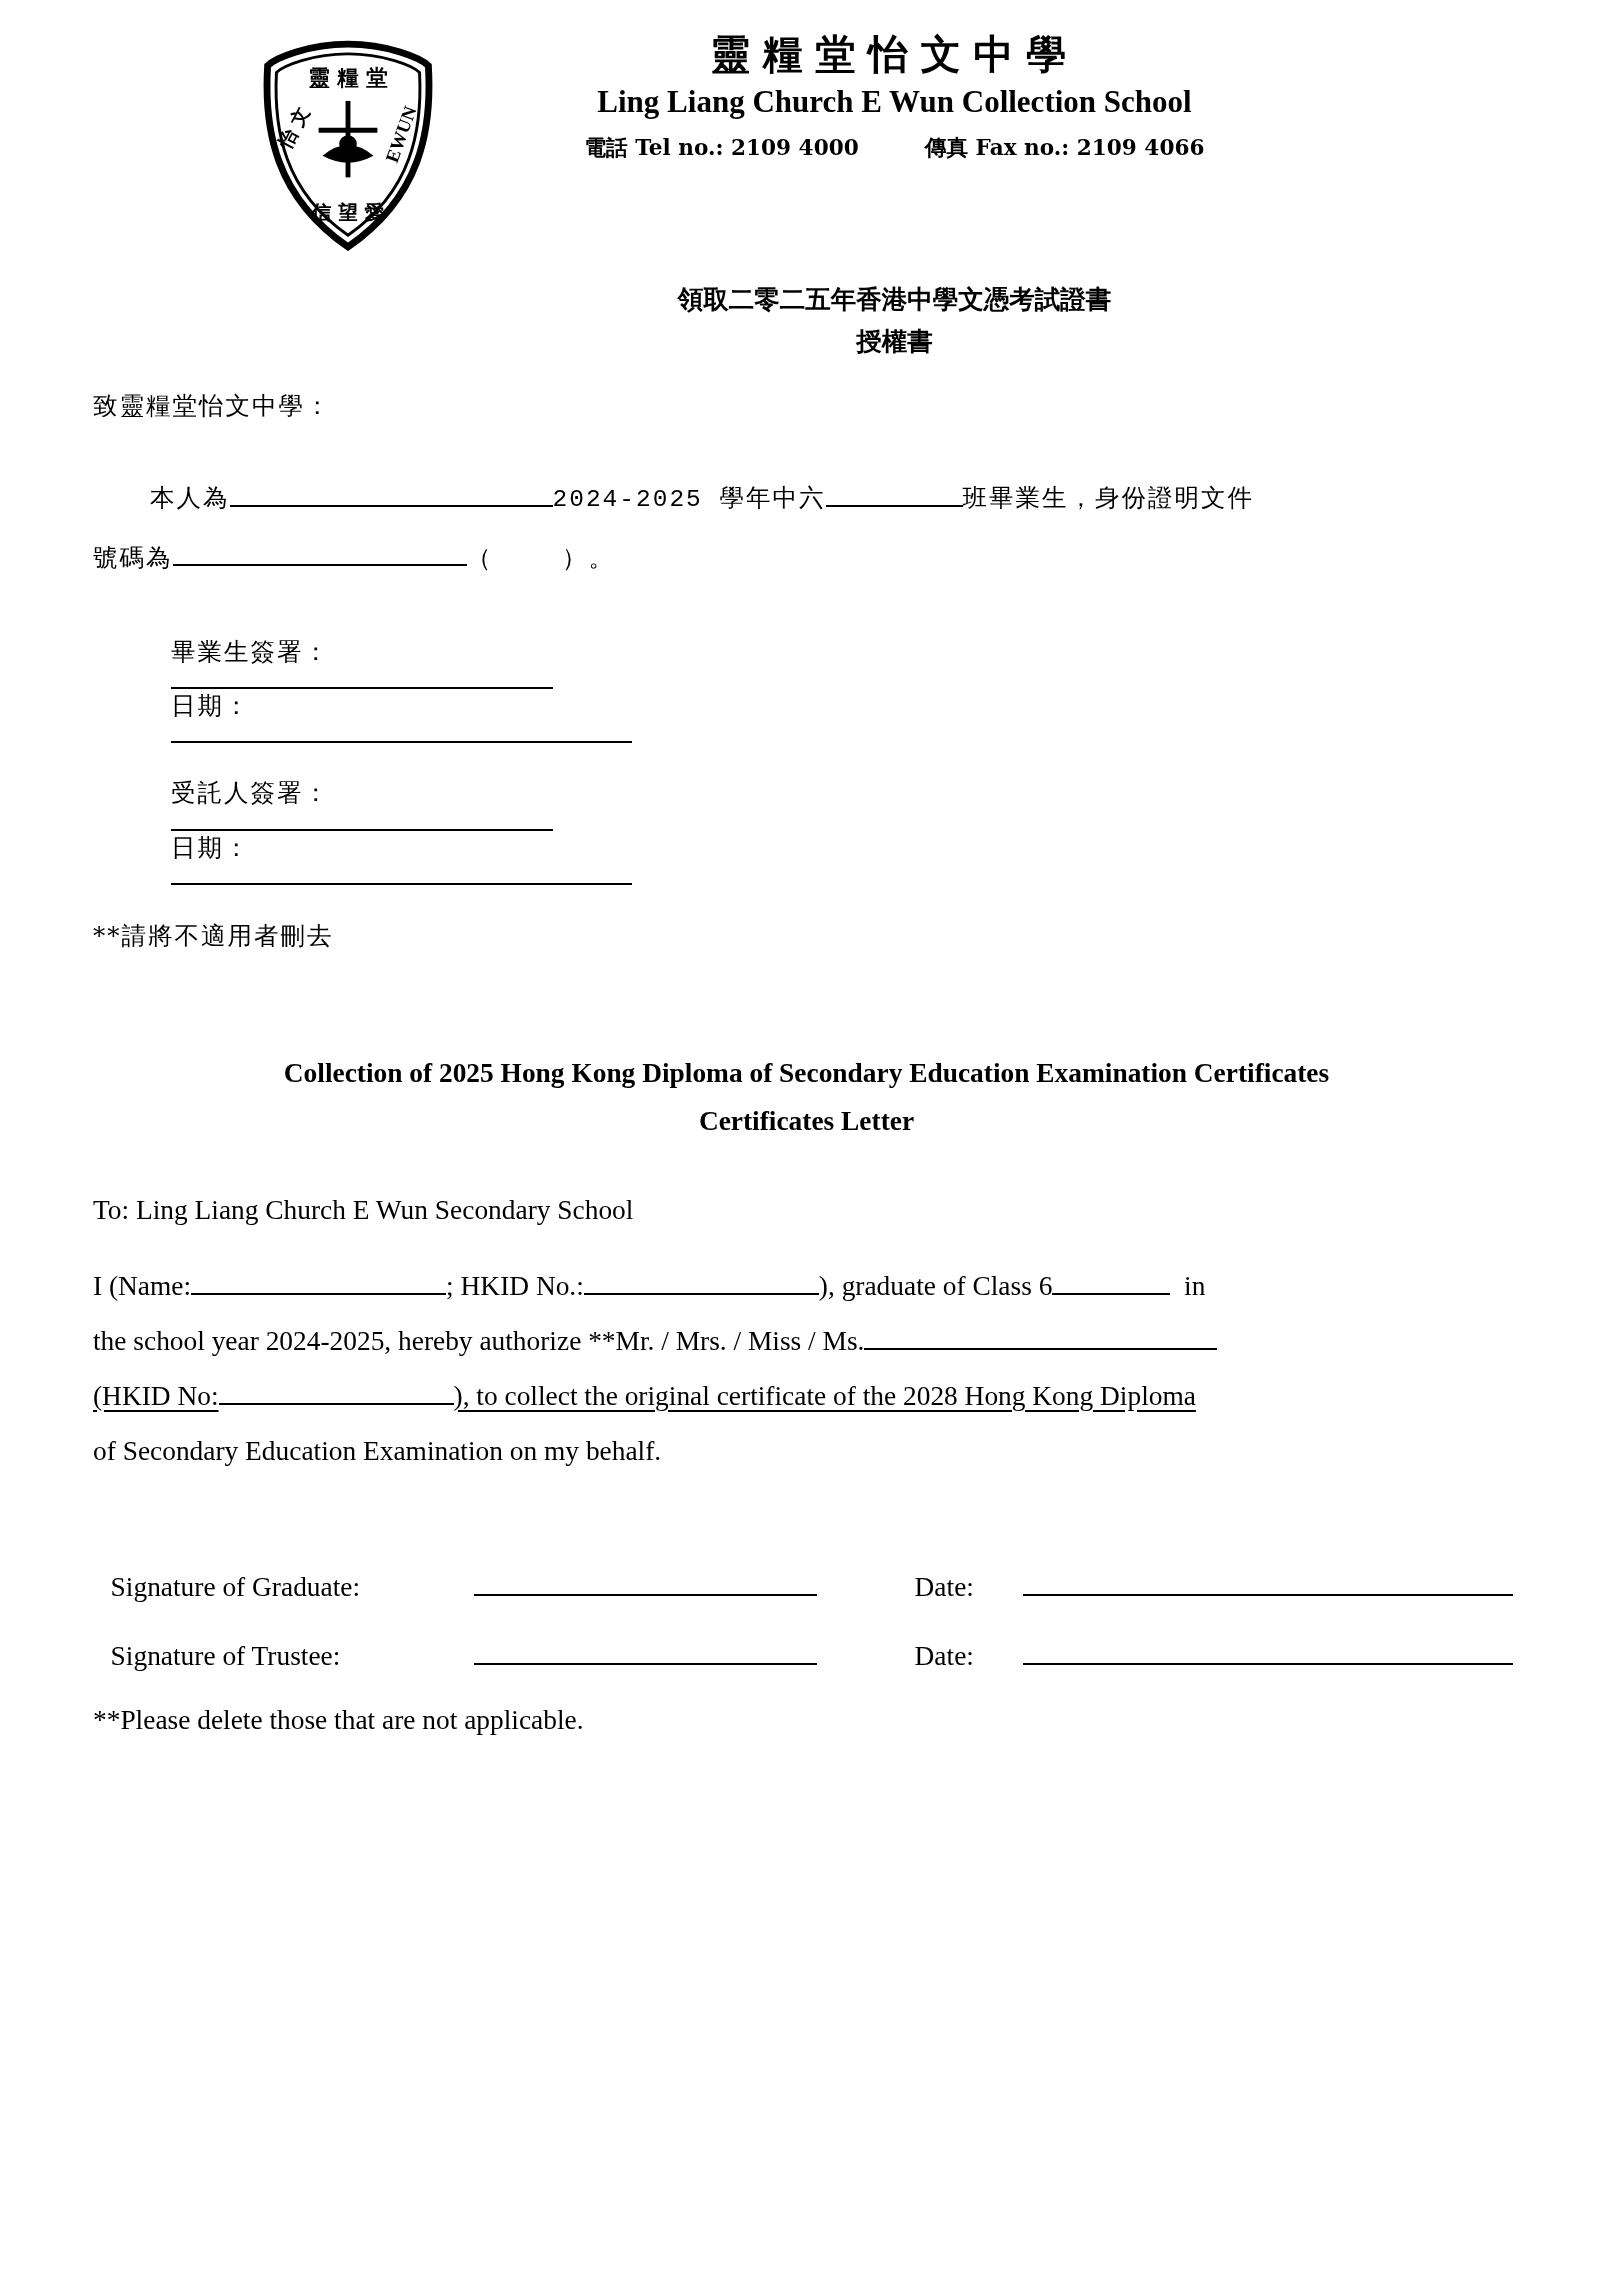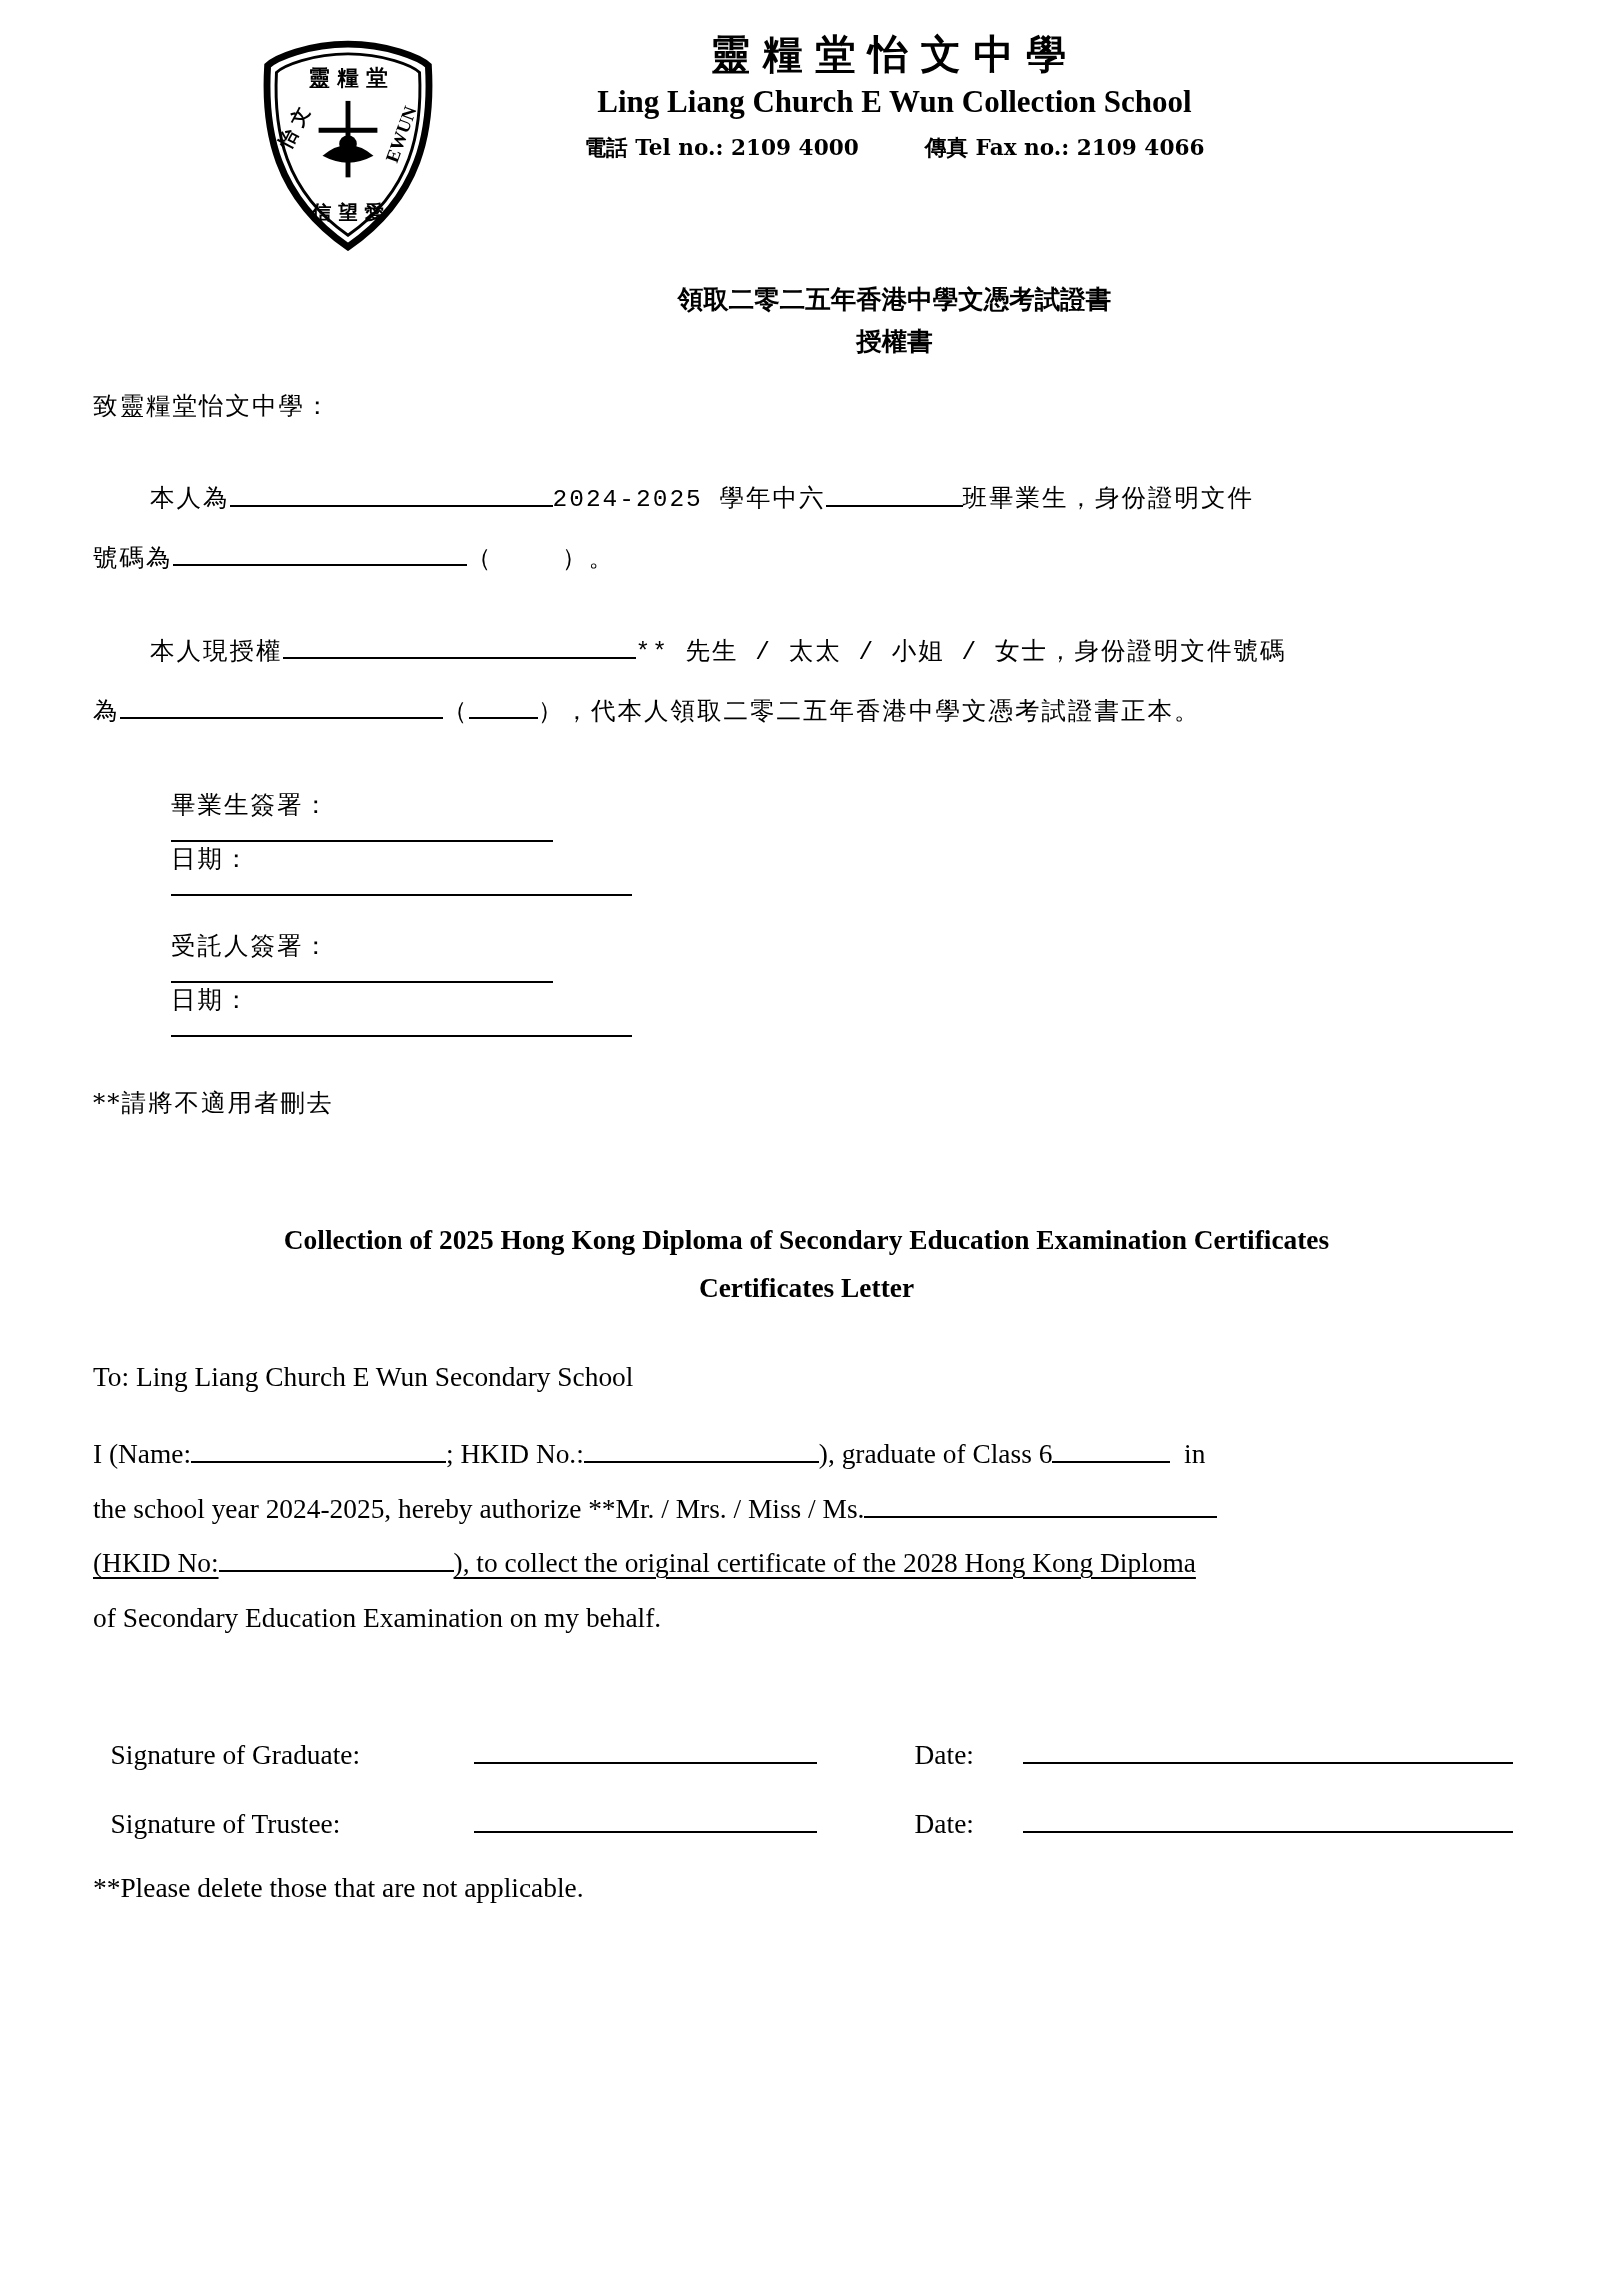--- a/index.html
+++ b/index.html
@@ -119,21 +119,21 @@
   }
   .sig-cn-left { margin-left: 29px; width: 245px; }
   .sig-cn-line { width: 382px; border-bottom: 2px solid #000; height: 1.2em; margin-left: 9.8px;}
   .sig-cn-datelab { margin-left: 78px; width: 147px; white-space: nowrap; }
   .sig-cn-dateline { width: 461px; border-bottom: 2px solid #000; height: 1.2em; margin-left: 9.8px;}
 
   .note-cn {
     font-family: "DejaVu Serif", serif;
     font-size: 24.5px;
     letter-spacing: 2px;
-    margin-top: 49px;
+    margin-top: 34px;
   }
 
   
   .en-title {
     text-align: center;
     font-family: "Liberation Serif", serif;
     font-weight: bold;
     font-size: 27.4px;
     line-height: 1.75;
     margin-top: 98px;
@@ -208,26 +208,20 @@
 
   <div class="cn cn-to">致靈糧堂怡文中學：</div>
 
   <div class="cn cn-para">
     <span class="indent"></span><span>本人為</span><span class="blank b-330"></span><span>2024-2025 學年中六</span><span class="blank b-140"></span><span>班畢業生，身份證明文件</span>
     <div style="margin-top:11.8px;">
       <span>號碼為</span><span class="blank b-300"></span><span>（</span><span class="b-70" style="display:inline-block;"></span><span>）。</span>
     </div>
   </div>
 
-  <div class="cn cn-para">
-    <span class="indent"></span><span>本人現授權</span><span class="blank b-360"></span><span>** 先生 / 太太 / 小姐 / 女士，身份證明文件號碼</span>
-    <div style="margin-top:11.8px;">
-      <span>為</span><span class="blank b-330"></span><span>（</span><span class="blank b-70"></span><span>），代本人領取二零二五年香港中學文憑考試證書正本。</span>
-    </div>
-  </div>
 
   <div class="sig-block">
     <div class="sig-row">
       <div class="sig-label-cn sig-cn-left">畢業生簽署：</div>
       <div class="sig-cn-line"></div>
       <div class="sig-label-cn sig-cn-datelab">日期：</div>
       <div class="sig-cn-dateline"></div>
     </div>
     <div class="sig-row">
       <div class="sig-label-cn sig-cn-left">受託人簽署：</div>

